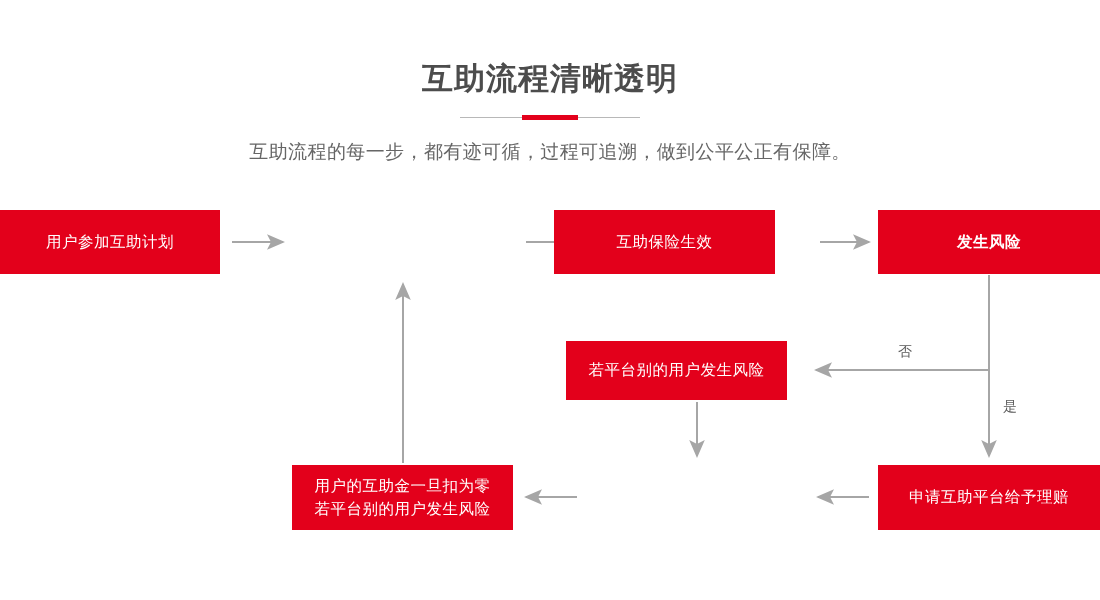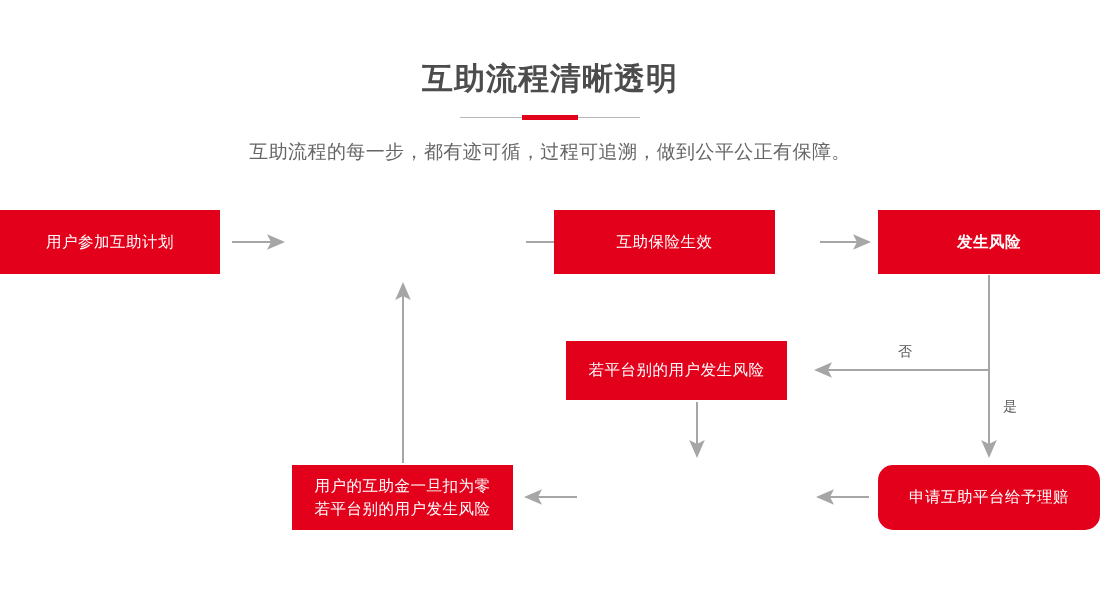--- a/index.html
+++ b/index.html
@@ -96,21 +96,21 @@
   .n-pay       { left: 292px; top: 210px; width: 221px; height: 64px; }
   .n-effective { left: 554px; top: 210px; width: 221px; height: 64px; }
   .n-risk      { left: 878px; top: 210px; width: 222px; height: 64px; font-weight: bold; }
 
   
   .n-other     { left: 566px; top: 341px; width: 221px; height: 59px; }
 
   
   .n-stop      { left: 292px; top: 465px; width: 221px; height: 65px; }
   .n-deduct    { left: 586px; top: 465px; width: 221px; height: 65px; }
-  .n-claim     { left: 878px; top: 465px; width: 222px; height: 65px; border-radius: 15px; }
+  .n-claim     { left: 878px; top: 465px; width: 222px; height: 65px; }
 
   
   .edges {
     position: absolute;
     left: 0;
     top: 0;
     width: 1100px;
     height: 600px;
     pointer-events: none;
   }

